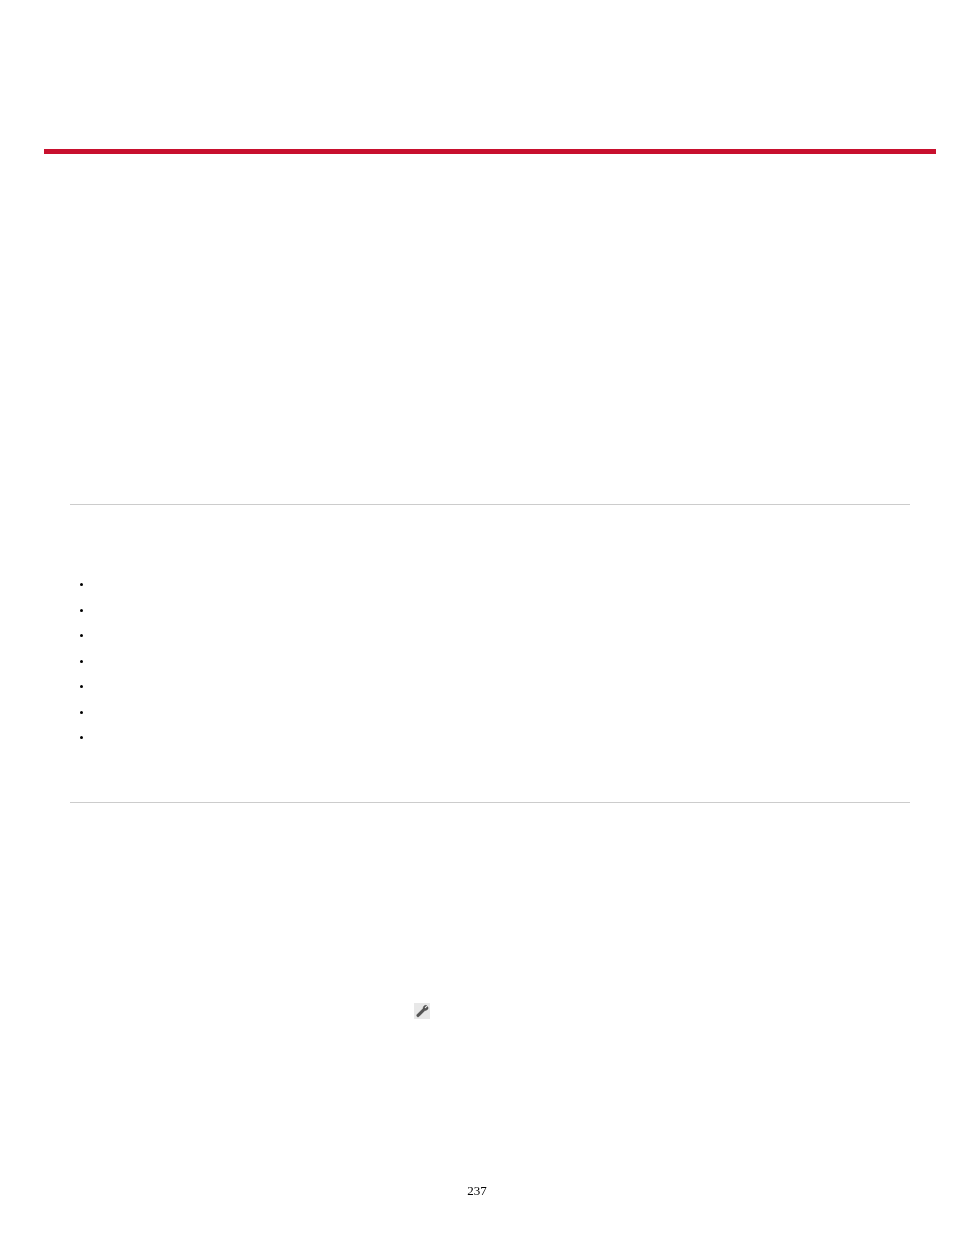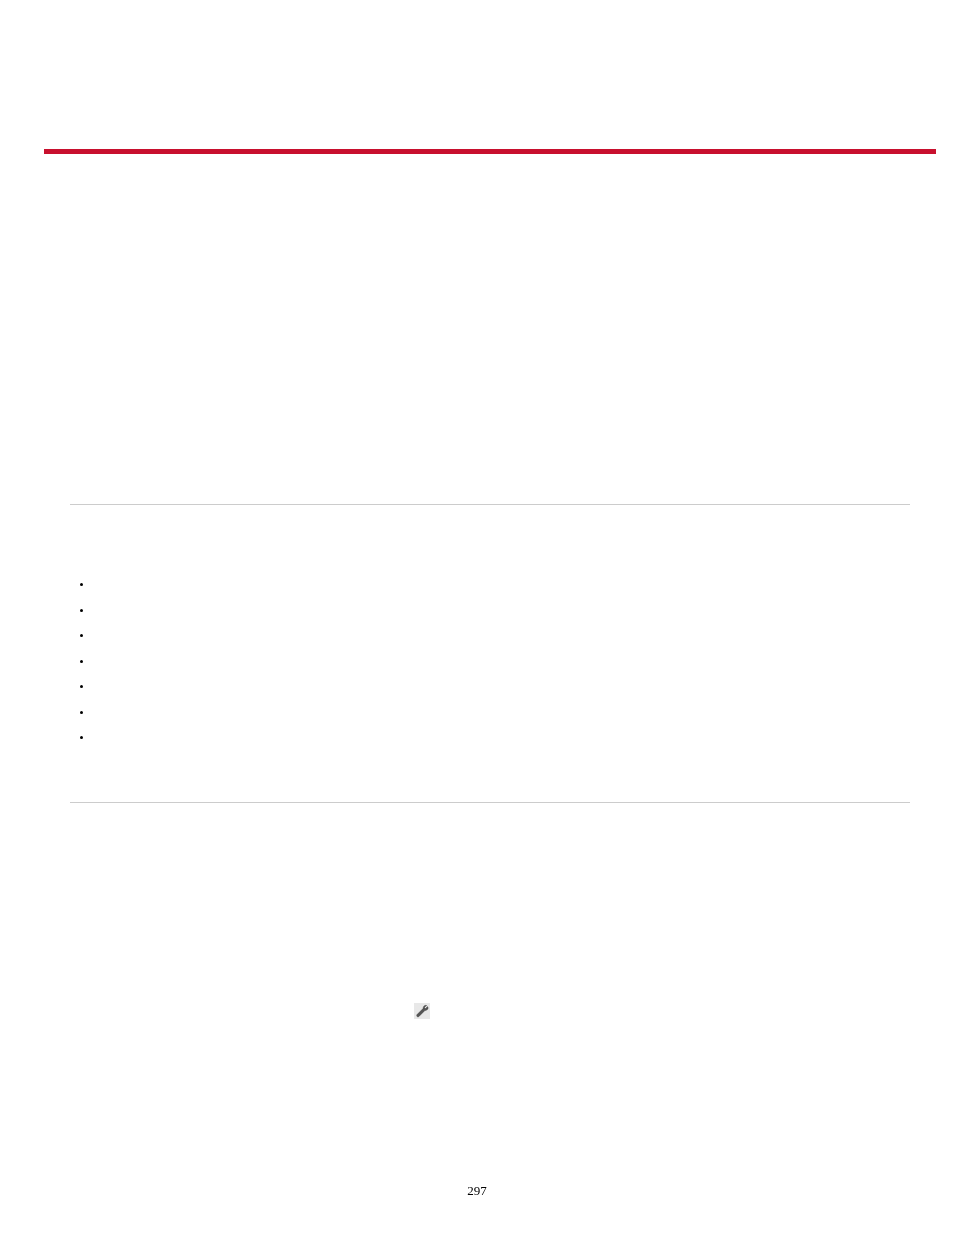--- a/index.html
+++ b/index.html
@@ -106,14 +106,14 @@
     <div class="thin-rule-2"></div>
   </div>
 
   <div class="wrench-icon">
     <svg viewBox="0 0 16 16">
       <rect x="0" y="0" width="16" height="16" fill="#e8e8e8"></rect>
       <path d="M 13 3 C 13 3 11.5 1.5 10 3 C 9 4 9 5.5 9 5.5 L 3 11.5 C 2.5 12 2.5 13 3 13.5 C 3.5 14 4.5 14 5 13.5 L 11 7.5 C 11 7.5 12.5 7.5 13.5 6.5 C 15 5 13.5 3.5 13.5 3.5 L 11.5 5.5 L 10.5 4.5 L 12.5 2.5 Z" fill="#555" stroke="#333" stroke-width="0.3"></path>
     </svg>
   </div>
 
-  <div class="page-number">297</div>
+  <div class="page-number">237</div>
 </div>
 
 </body></html>

